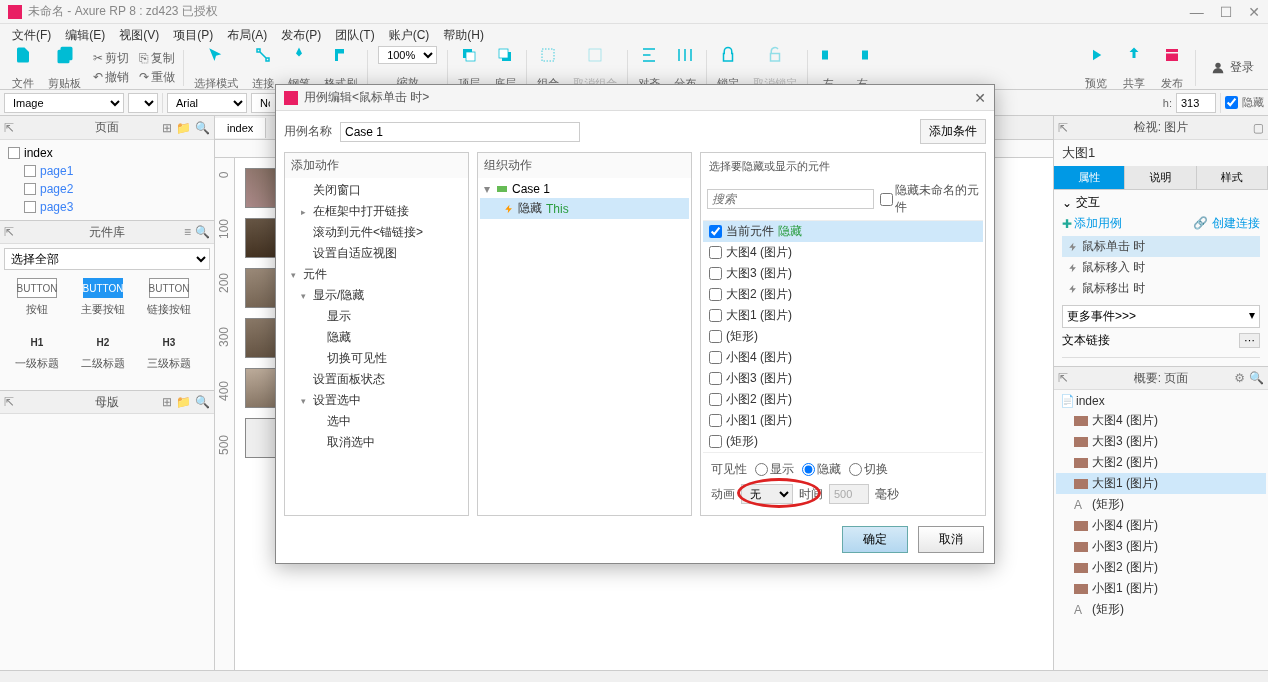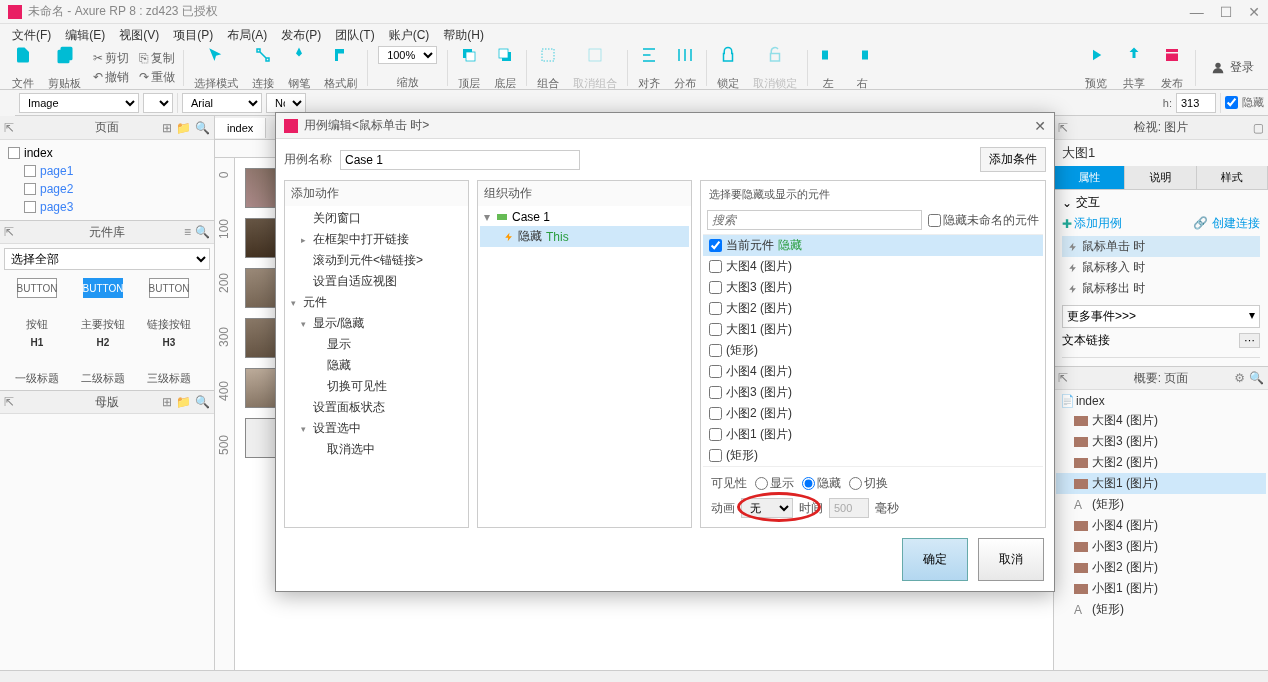--- a/index.html
+++ b/index.html
@@ -21,21 +21,21 @@
 .tool-label { font-size: 11px; color: #666; }
 .tool-sep { width: 1px; height: 36px; background: #ddd; margin: 0 2px; }
 .tool-small { display: flex; flex-direction: column; gap: 2px; font-size: 11px; color: #666; padding: 0 4px; }
 .tool-small div { display: flex; align-items: center; gap: 2px; }
 .zoom-select { border: 1px solid #ccc; padding: 1px 4px; background: #fff; font-size: 11px; }
 .toolbar-spacer { flex: 1; }
 .tool-right { display: flex; align-items: center; gap: 4px; }
 .tool-right .tool-group .tool-icon { color: #00bcd4; }
 .login-btn { display: flex; align-items: center; gap: 4px; color: #555; padding: 0 8px; cursor: pointer; }
 
-.prop-bar { height: 26px; background: #f5f5f5; border-bottom: 1px solid #ccc; display: flex; align-items: center; padding: 0 4px; gap: 4px; margin-left: 15px; }
+.prop-bar { height: 26px; background: #f5f5f5; border-bottom: 1px solid #ccc; display: flex; align-items: center; padding: 0 4px; gap: 4px; }
 .prop-bar select, .prop-bar input { border: 1px solid #ccc; padding: 1px 4px; background: #fff; font-size: 11px; height: 20px; }
 .prop-bar .w120 { width: 120px; }
 .prop-bar .w30 { width: 30px; }
 .prop-bar .w80 { width: 80px; }
 .prop-bar .w40 { width: 40px; }
 .prop-bar .sep { width: 1px; height: 20px; background: #ddd; }
 .prop-bar label { color: #666; font-size: 11px; }
 .prop-bar input[type=checkbox] { width: auto; height: auto; }
 
 .main-area { display: flex; height: calc(682px - 24px - 22px - 44px - 26px - 12px); }
@@ -46,21 +46,21 @@
 .panel-header .left-icons { position: absolute; left: 4px; display: flex; gap: 4px; color: #888; }
 .page-tree { padding: 4px; flex: 0 0 auto; }
 .page-tree .pitem { display: flex; align-items: center; gap: 4px; padding: 2px 4px; color: #3b82f6; cursor: pointer; }
 .page-tree .pitem.indent { padding-left: 20px; }
 .page-tree .pitem .picon { width: 12px; height: 12px; border: 1px solid #999; background: #fff; }
 .page-tree .pitem.sel { color: #000; }
 
 .lib-section { border-top: 1px solid #ccc; }
 .lib-select { width: calc(100% - 8px); margin: 4px; border: 1px solid #ccc; padding: 2px; background: #fff; }
 .lib-grid { display: flex; flex-wrap: wrap; padding: 4px; gap: 0; }
-.lib-cell { width: 66px; height: 54px; display: flex; flex-direction: column; align-items: center; justify-content: space-between; gap: 4px; cursor: pointer; }
+.lib-cell { width: 66px; height: 54px; display: flex; flex-direction: column; align-items: center; justify-content: flex-start; gap: 4px; cursor: pointer; }
 .lib-cell .shape { width: 40px; height: 20px; display: flex; align-items: center; justify-content: center; font-size: 10px; }
 .lib-cell .lbl { font-size: 11px; color: #555; }
 .btn-shape { border: 1px solid #999; background: #fff; font-size: 8px; color: #666; }
 .btn-shape.primary { background: #2196f3; color: #fff; border: none; }
 .h-shape { font-weight: bold; font-size: 14px; color: #333; }
 
 .canvas-area { flex: 1; background: #fff; position: relative; overflow: hidden; }
 .tab-strip { height: 24px; background: #f0f0f0; border-bottom: 1px solid #ccc; display: flex; align-items: center; }
 .tab-strip .tab { padding: 4px 12px; background: #fff; border-right: 1px solid #ccc; font-size: 11px; }
 .ruler-h { height: 18px; background: #fafafa; border-bottom: 1px solid #ccc; }
@@ -88,21 +88,21 @@
 
 .outline-list { padding: 2px; }
 .outline-item { display: flex; align-items: center; gap: 4px; padding: 2px 4px; font-size: 11px; color: #333; cursor: pointer; }
 .outline-item.sel { background: #cfe8fa; }
 .outline-item .oicon { width: 14px; height: 10px; background: #a76; }
 .outline-item.indent { padding-left: 18px; }
 
 .statusbar { height: 12px; background: #f0f0f0; border-top: 1px solid #ccc; }
 
 
-.modal { position: absolute; left: 275px; top: 112px; width: 780px; height: 480px; background: #fff; border: 1px solid #888; box-shadow: 0 4px 20px rgba(0,0,0,0.3); display: flex; flex-direction: column; }
+.modal { position: absolute; left: 275px; top: 84px; width: 720px; height: 480px; background: #fff; border: 1px solid #888; box-shadow: 0 4px 20px rgba(0,0,0,0.3); display: flex; flex-direction: column; }
 .modal-title { height: 26px; background: #f5f5f5; border-bottom: 1px solid #ddd; display: flex; align-items: center; padding: 0 8px; gap: 6px; }
 .modal-title .micon { width: 14px; height: 14px; background: #e91e63; }
 .modal-title .mtext { flex: 1; color: #555; font-size: 12px; }
 .modal-title .mclose { cursor: pointer; font-size: 14px; color: #666; }
 .modal-row1 { display: flex; align-items: center; padding: 8px; gap: 8px; }
 .modal-row1 label { color: #555; }
 .modal-row1 input { flex: 1; border: 1px solid #ccc; padding: 2px 4px; max-width: 240px; }
 .modal-row1 button { border: 1px solid #ccc; background: #f5f5f5; padding: 3px 8px; cursor: pointer; }
 .modal-cols { flex: 1; display: flex; padding: 0 8px; gap: 8px; overflow: hidden; }
 .modal-col { border: 1px solid #ccc; display: flex; flex-direction: column; }
@@ -134,21 +134,21 @@
 .config-bottom { padding: 8px; border-top: 1px solid #eee; }
 .vis-row { display: flex; align-items: center; gap: 8px; font-size: 11px; color: #555; margin-bottom: 6px; }
 .vis-row label { display: flex; align-items: center; gap: 2px; }
 .anim-row { display: flex; align-items: center; gap: 6px; font-size: 11px; color: #555; margin-bottom: 6px; position: relative; }
 .anim-row select, .anim-row input { border: 1px solid #ccc; padding: 1px 4px; height: 20px; font-size: 11px; }
 .anim-row select { width: 52px; }
 .anim-row input { width: 40px; background: #f0f0f0; color: #aaa; }
 .red-circle1 { position: absolute; left: 26px; top: -6px; width: 84px; height: 30px; border: 3px solid #d22; border-radius: 50%; pointer-events: none; }
 
 .modal-buttons { display: flex; justify-content: flex-end; gap: 10px; padding: 10px; }
-.modal-buttons button { border: 1px solid #999; background: linear-gradient(#fff,#e8e8e8); padding: 12px 20px; cursor: pointer; }
+.modal-buttons button { border: 1px solid #999; background: linear-gradient(#fff,#e8e8e8); padding: 4px 20px; cursor: pointer; }
 .modal-buttons button.primary { background: linear-gradient(#d4e9f7,#b3d7f0); border-color: #6aa; }
 svg { fill: currentColor; }
 </style>
 </head>
 <body>
 
 <div class="titlebar">
   <div class="app-icon"></div>
   <div class="title">未命名 - Axure RP 8 : zd423 已授权</div>
   <div class="win-controls">
@@ -657,20 +657,24 @@
             <span class="arrow"></span>
             <span>切换可见性</span>
           </div>
           <div class="anode i1">
             <span class="arrow"></span>
             <span>设置面板状态</span>
           </div>
           <div class="anode i1">
             <span class="arrow">▾</span>
             <span>设置选中</span>
+          </div>
+          <div class="anode i2">
+            <span class="arrow"></span>
+            <span>选中</span>
           </div>
           <div class="anode i2">
             <span class="arrow"></span>
             <span>取消选中</span>
           </div>
         </div>
     </div>
 
     <div class="modal-col col2">
       <div class="mcol-header">组织动作</div>

